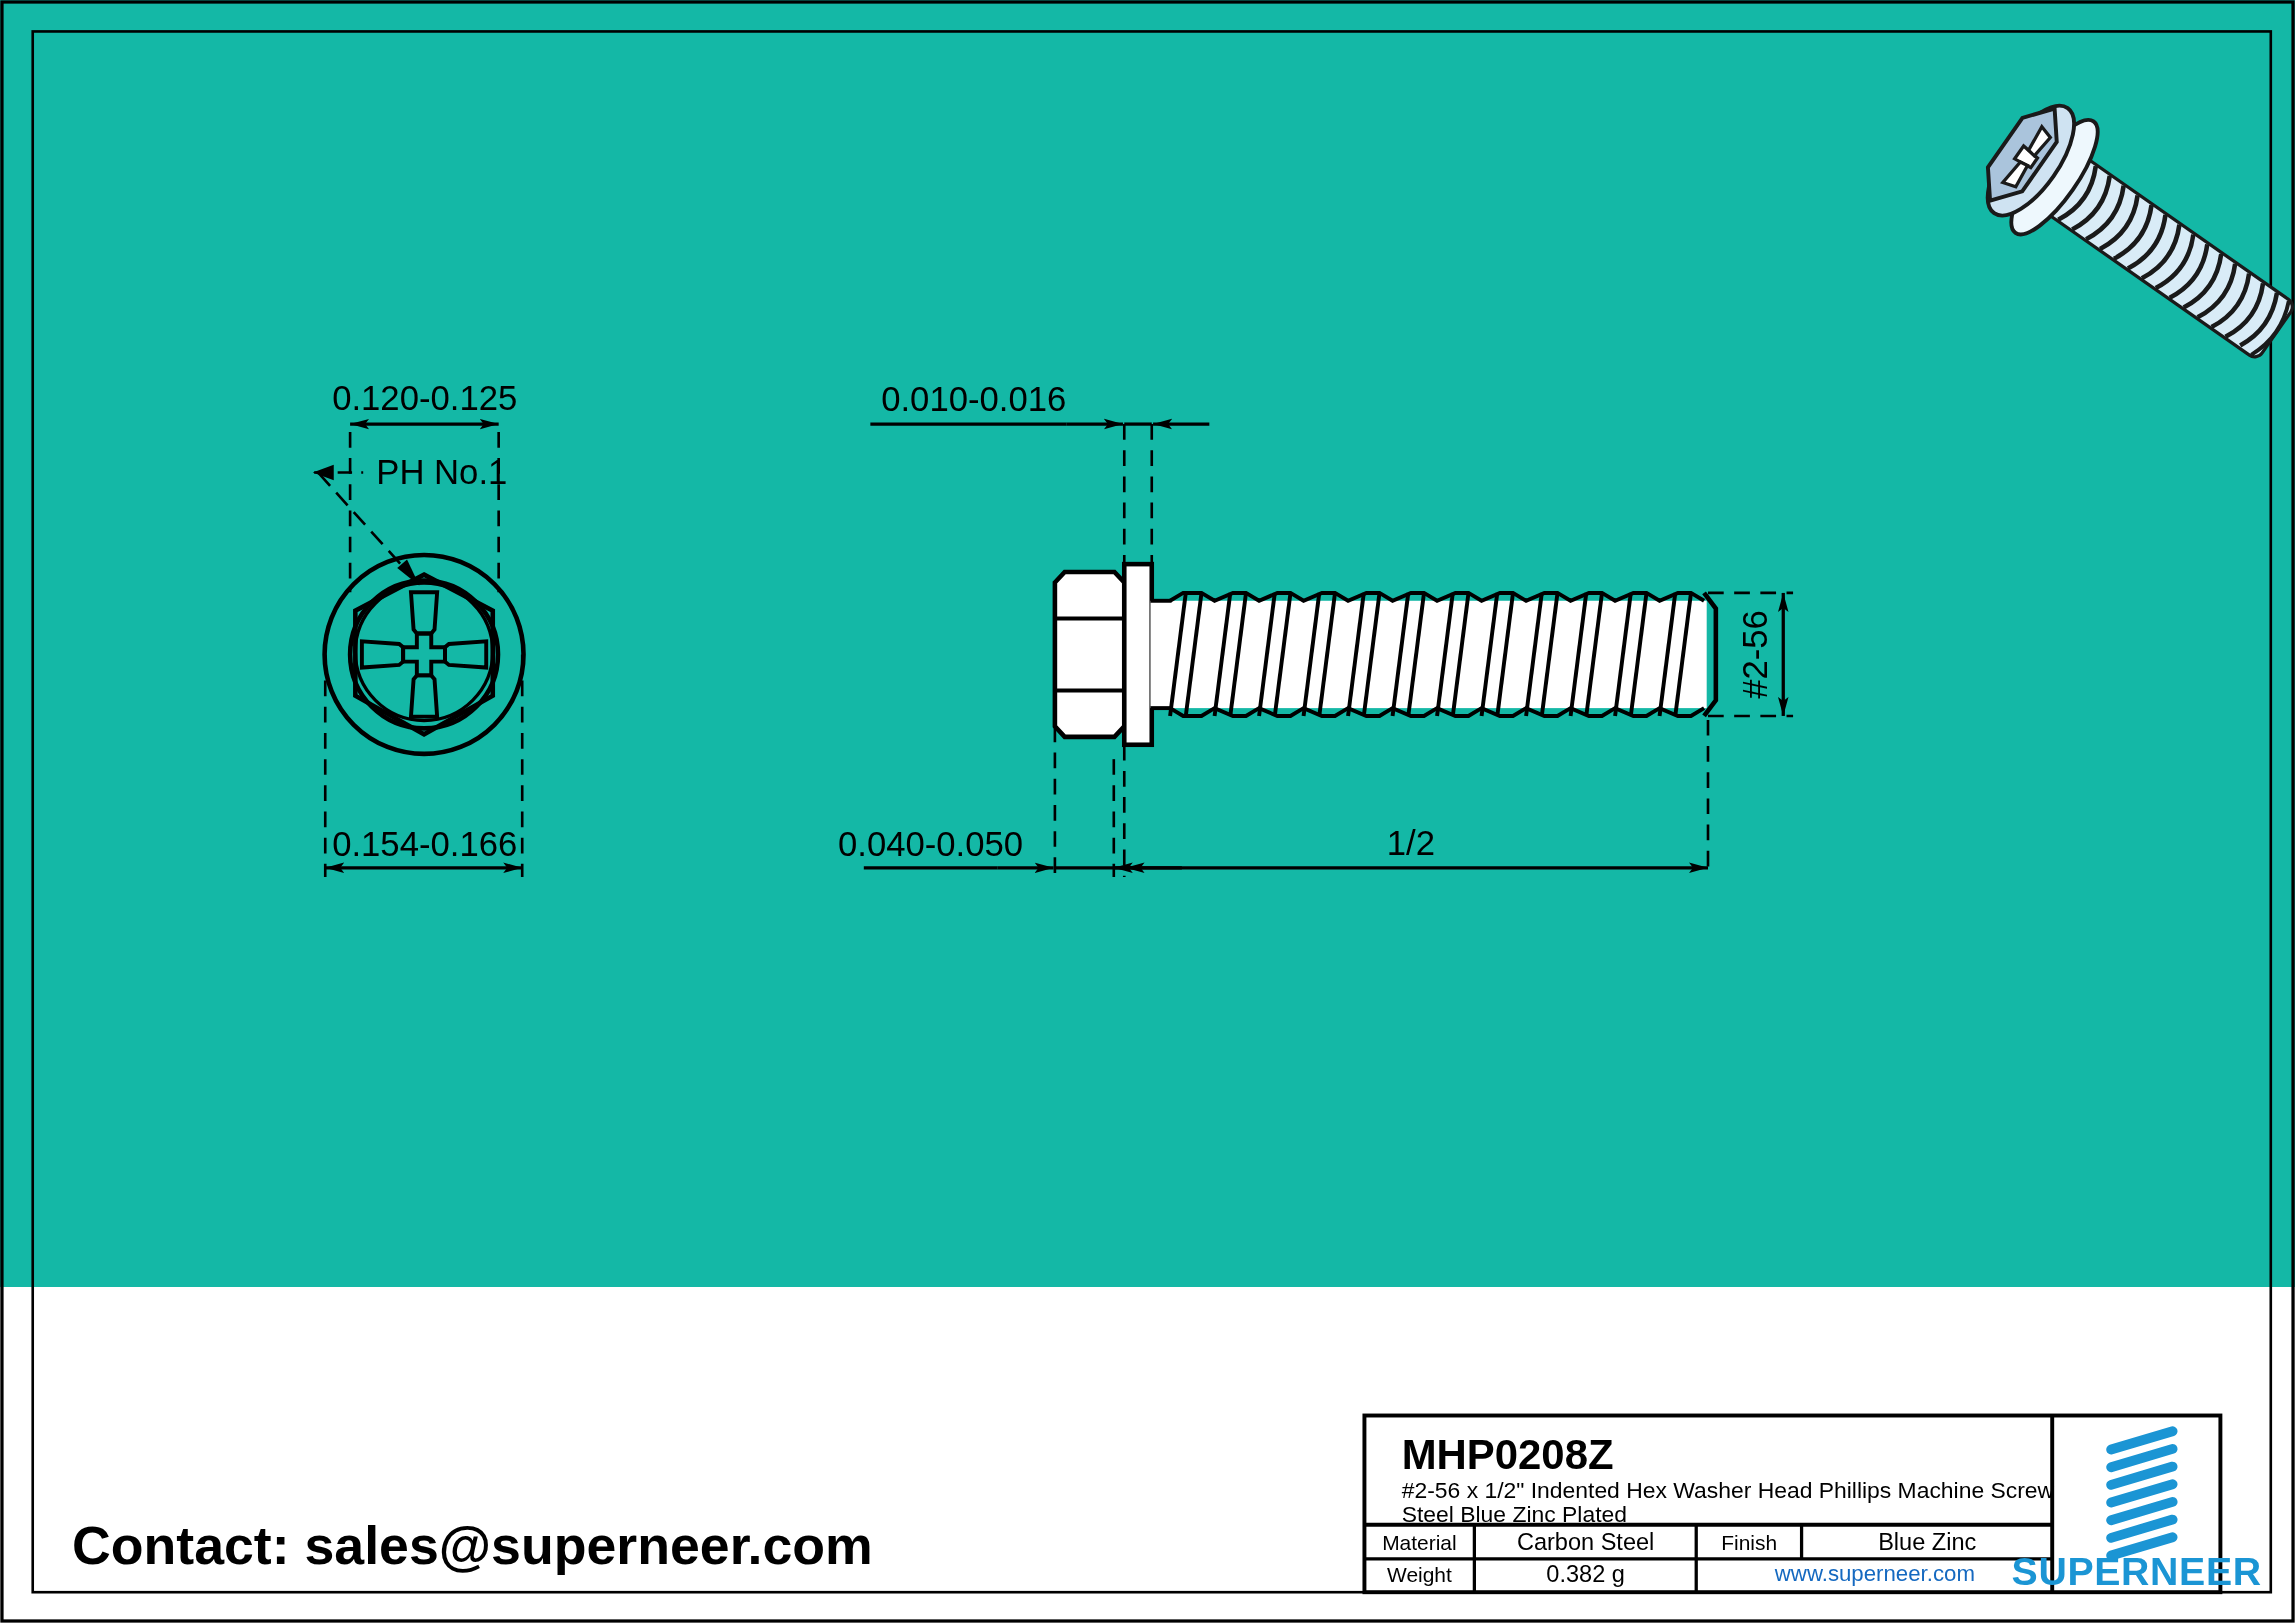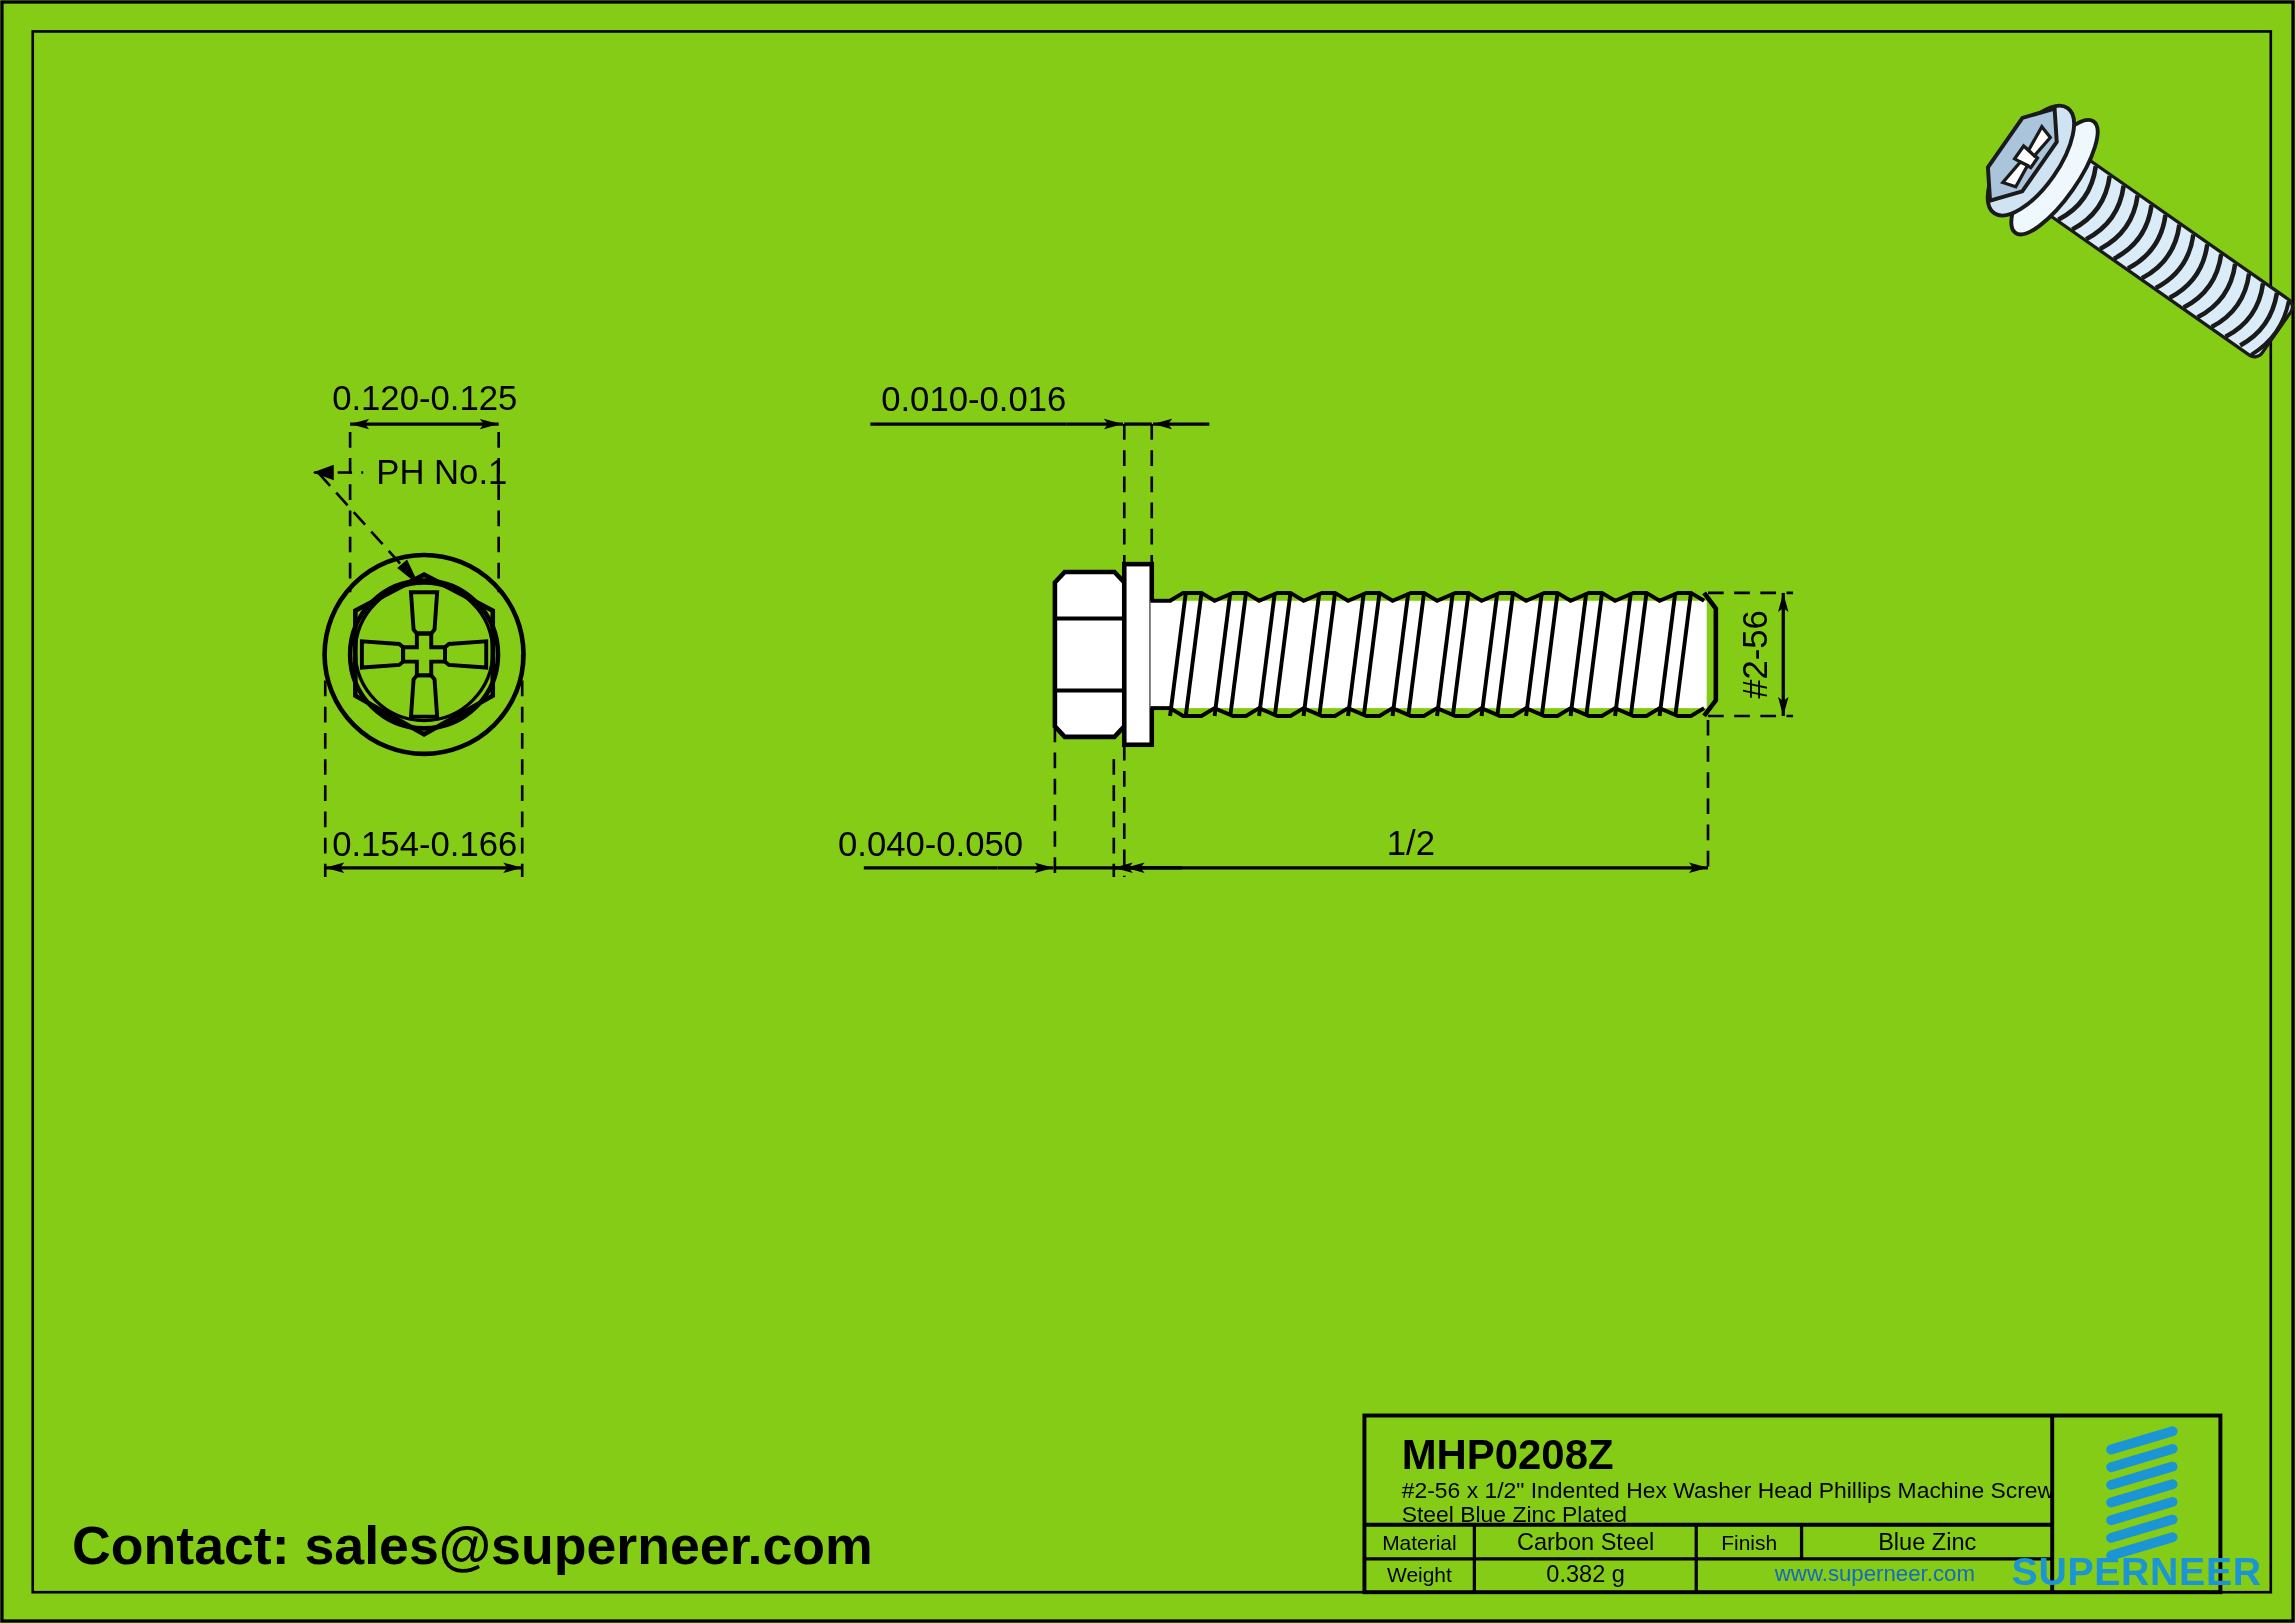--- a/index.html
+++ b/index.html
@@ -1,18 +1,18 @@
 <!DOCTYPE html>
 <html style="font-size:10.5px"><head>
 <meta charset="utf-8">
 <style>
   html,body{margin:0;padding:0;background:#fff;}
   body{width:2295px;height:1623px;overflow:hidden;
        font-family:"Liberation Sans","DejaVu Sans",sans-serif;}
-  #sheet{position:relative;width:2295px;height:1623px;background:#84cc16;}
+  #sheet{position:relative;width:2295px;height:1287px;background:#14b8a6;}
   #sheet svg{position:absolute;left:0;top:0;}
 </style>
 </head>
 <body>
 
 <div id="sheet">
 
   <svg width="2295" height="1623" viewBox="0 0 3507 2480">
 
     <defs>

